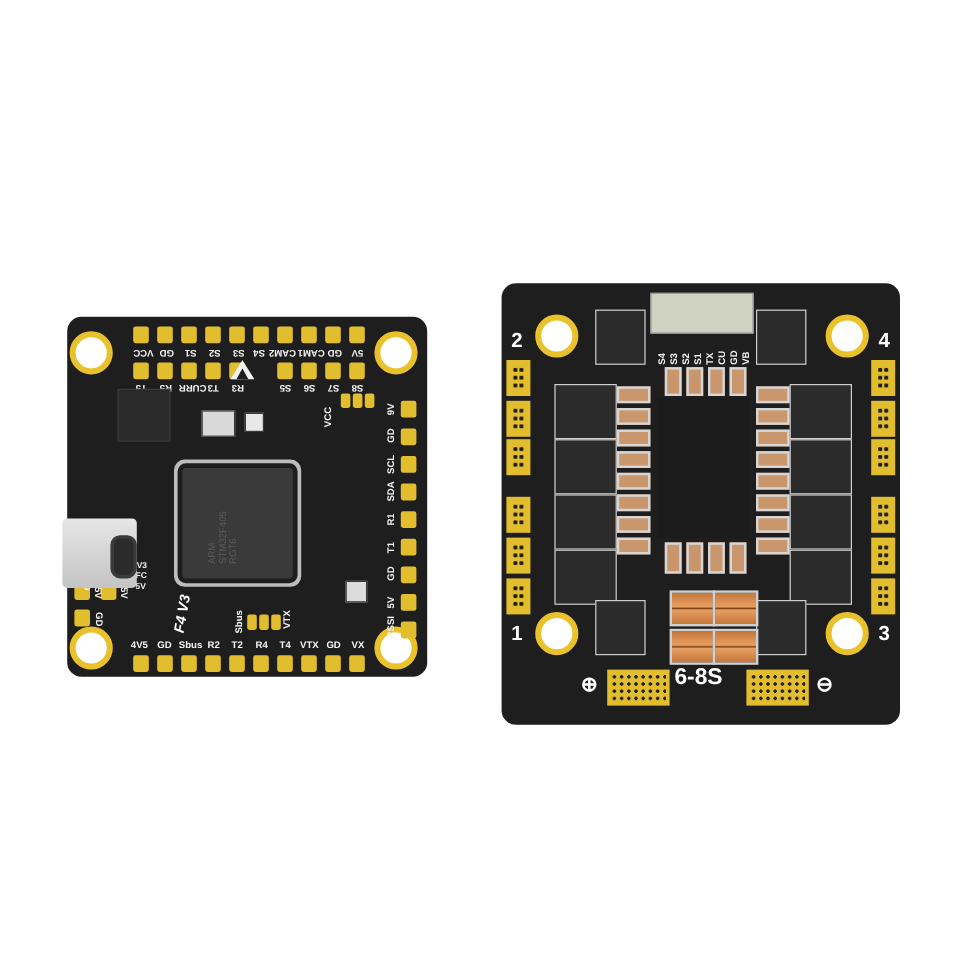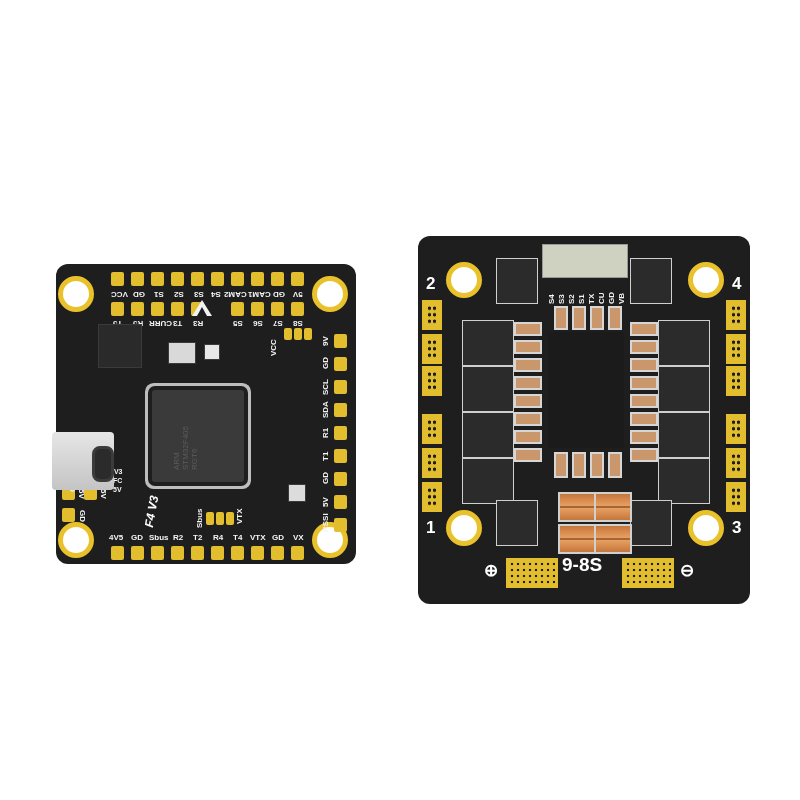--- a/index.html
+++ b/index.html
@@ -255,16 +255,16 @@
 
   <div class="chip" style="left:130px;top:96px;width:76px;height:116px;background:#1b1b1c;border:none"></div>
 
   <div class="inductor" style="left:140px;top:256px"></div>
   <div class="inductor" style="left:176px;top:256px"></div>
   <div class="inductor" style="left:140px;top:288px"></div>
   <div class="inductor" style="left:176px;top:288px"></div>
 
   <div class="sym" style="left:66px;top:324px">⊕</div>
   <div class="powerpad" style="left:88px;top:322px"></div>
-  <div class="vtext" style="left:144px;top:318px">9-8S</div>
+  <div class="vtext" style="left:144px;top:318px">6-8S</div>
   <div class="powerpad" style="left:204px;top:322px"></div>
   <div class="sym" style="left:262px;top:324px">⊖</div>
 </div>
 
 </body></html>

